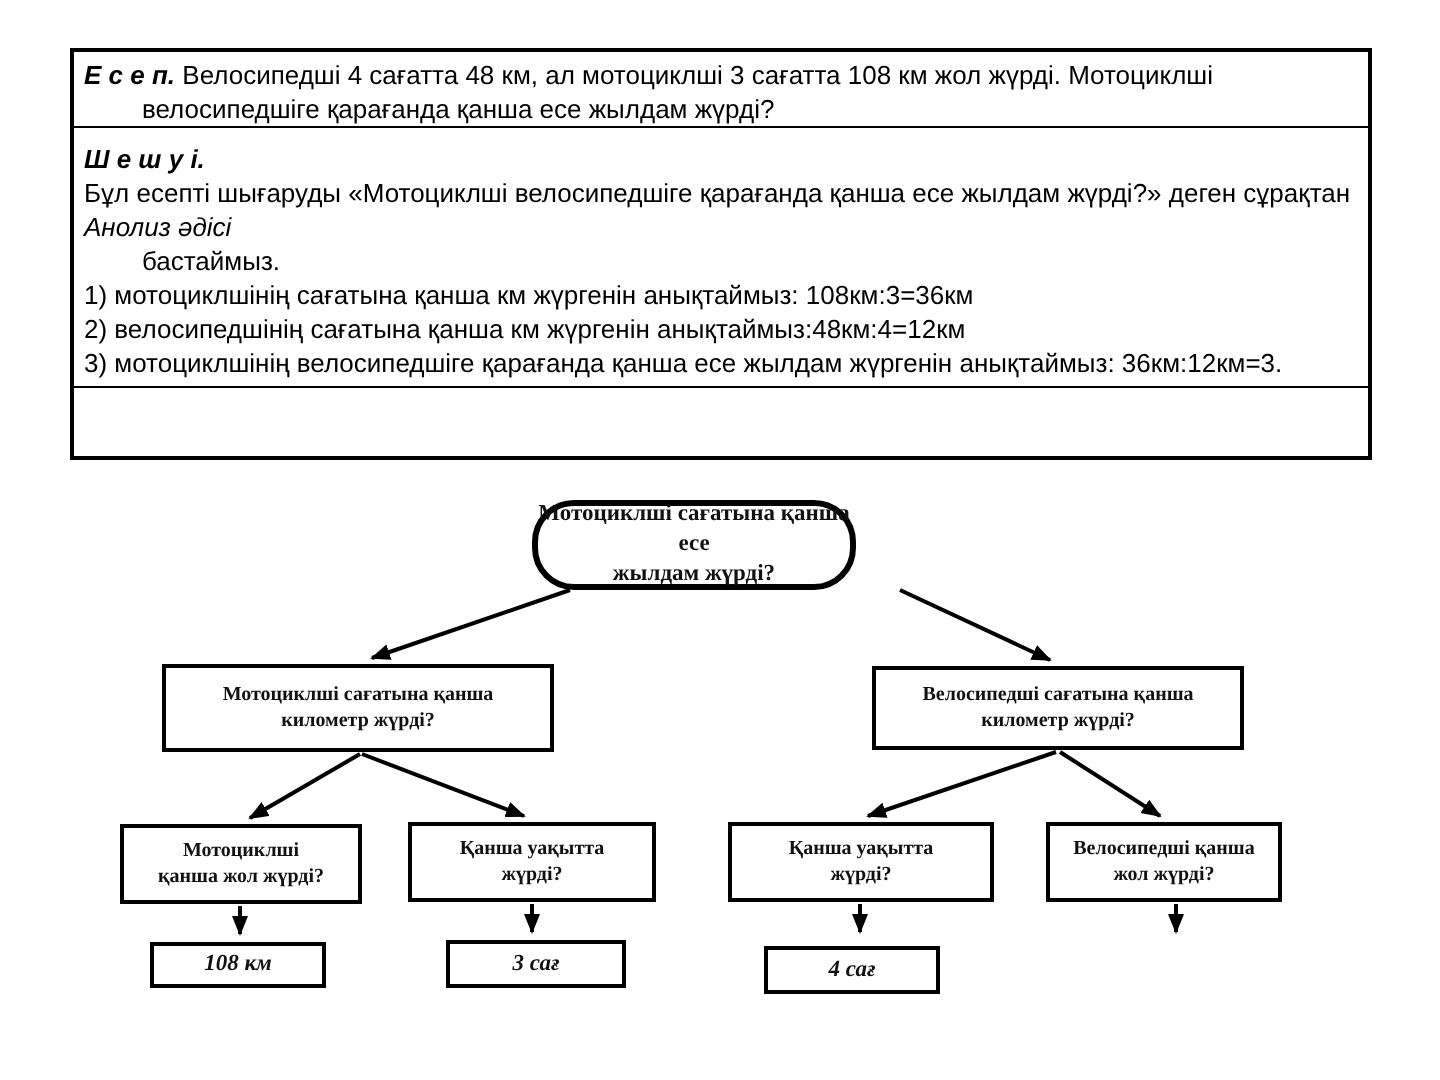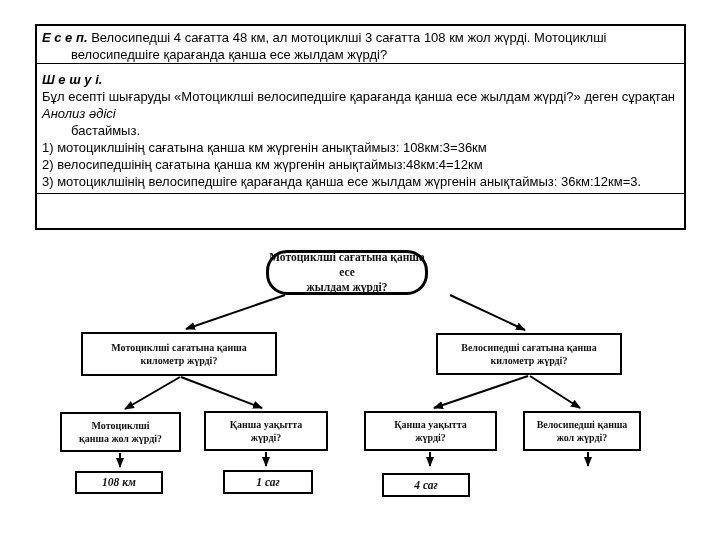--- a/index.html
+++ b/index.html
@@ -76,16 +76,16 @@
   <div class="fbox" style="left:60px;top:412px;width:121px;height:40px;">Мотоциклші
 қанша жол жүрді?</div>
   <div class="fbox" style="left:204px;top:411px;width:124px;height:40px;">Қанша уақытта
 жүрді?</div>
   <div class="fbox" style="left:364px;top:411px;width:133px;height:40px;">Қанша уақытта
 жүрді?</div>
   <div class="fbox" style="left:523px;top:411px;width:118px;height:40px;">Велосипедші  қанша
 жол жүрді?</div>
 
   <div class="fbox abox" style="left:75px;top:471px;width:88px;height:23px;">108 км</div>
-  <div class="fbox abox" style="left:223px;top:470px;width:90px;height:24px;">1 сағ</div>
+  <div class="fbox abox" style="left:223px;top:470px;width:90px;height:24px;">3 сағ</div>
   <div class="fbox abox" style="left:382px;top:473px;width:88px;height:24px;">4 сағ</div>
 
 </div>
 
 </body></html>

